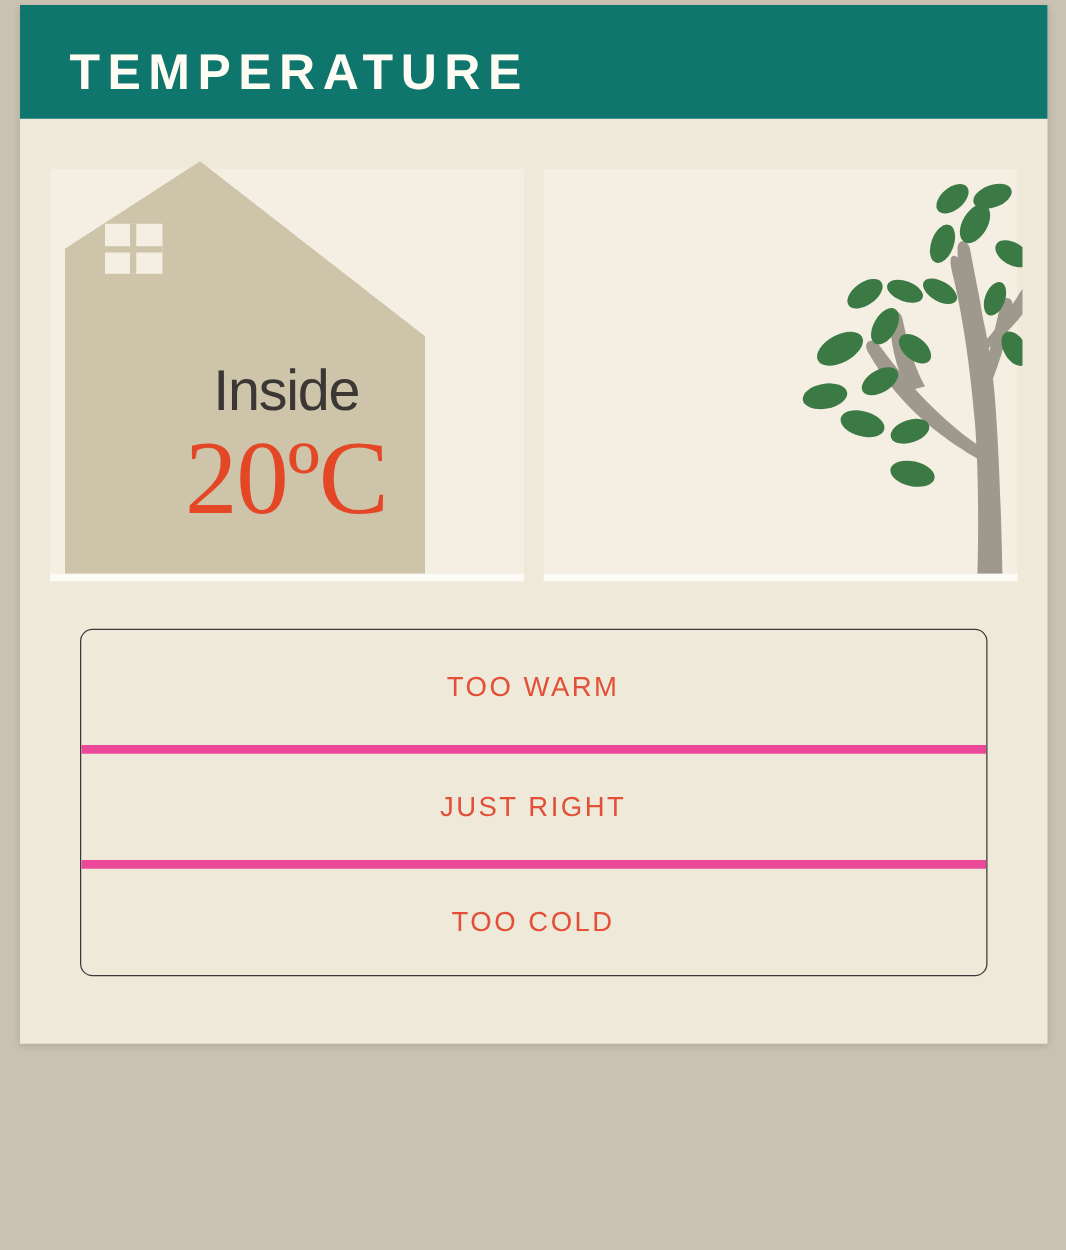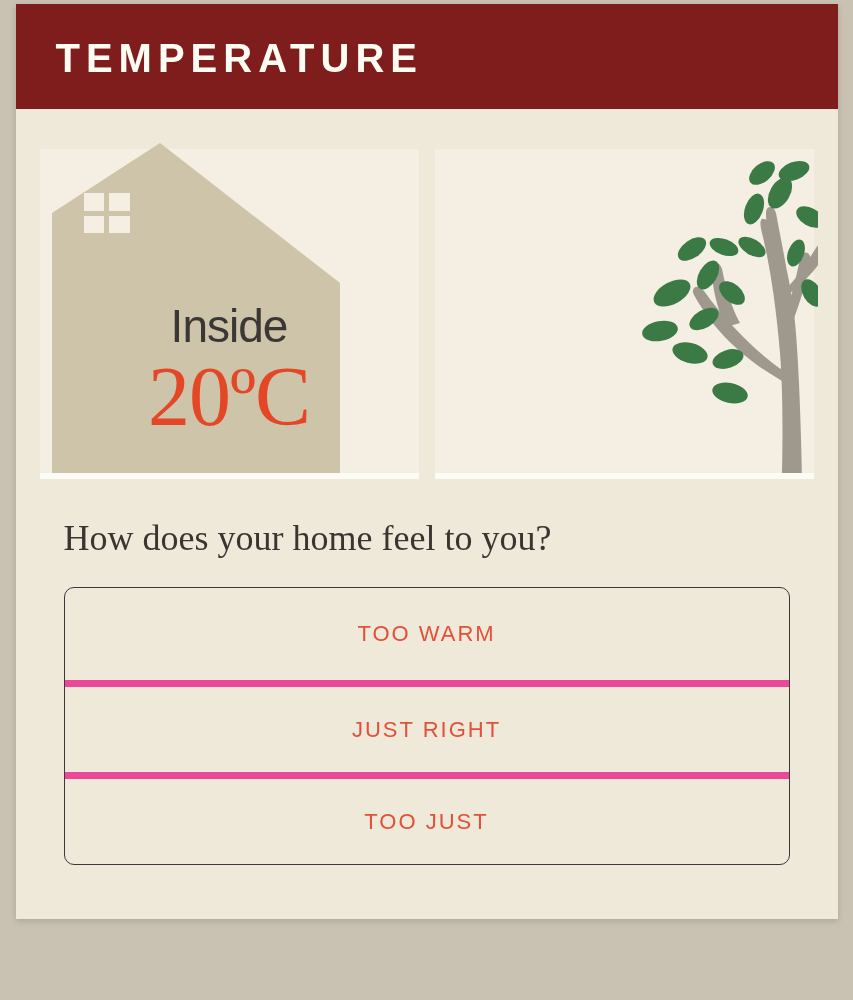--- a/index.html
+++ b/index.html
@@ -15,22 +15,22 @@
   padding-top: 4px;
 }
 
 .card {
   width: 822px;
   background: #efe9da;
   box-shadow: 0 2px 6px rgba(0,0,0,.15);
 }
 
 .header {
-  background: #7f1d1d;
-  padding: 32px 40px 28px;
+  background: #0f766e;
+  padding: 32px 40px 14px;
 }
 
 .header h1 {
   color: #fffcf4;
   font-family: Arial, Helvetica, sans-serif;
   font-weight: 800;
   font-size: 40px;
   letter-spacing: 6px;
   font-stretch: condensed;
 }
@@ -180,21 +180,20 @@
           <ellipse cx="184" cy="110" rx="14" ry="8" transform="rotate(-70 184 110)"></ellipse>
         </g>
       </svg>
       <div class="inner-labels" style="left:40%;">
       </div>
     </div>
 
   </div>
 
   <div class="question-wrap">
-    <div class="question-text">How does your home feel to you?</div>
     <div class="options">
       <div class="opt">TOO WARM</div>
       <div class="opt">JUST RIGHT</div>
-      <div class="opt">TOO JUST</div>
+      <div class="opt">TOO COLD</div>
     </div>
   </div>
 
 </div>
 
 </body></html>

